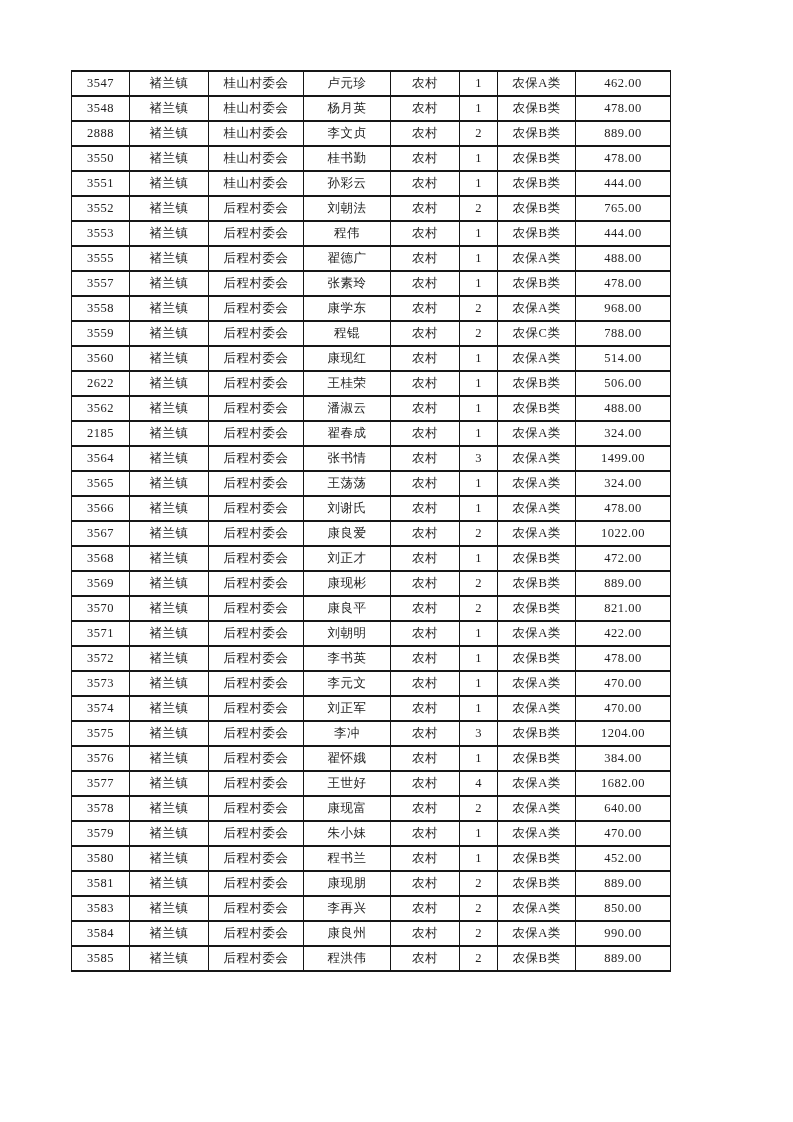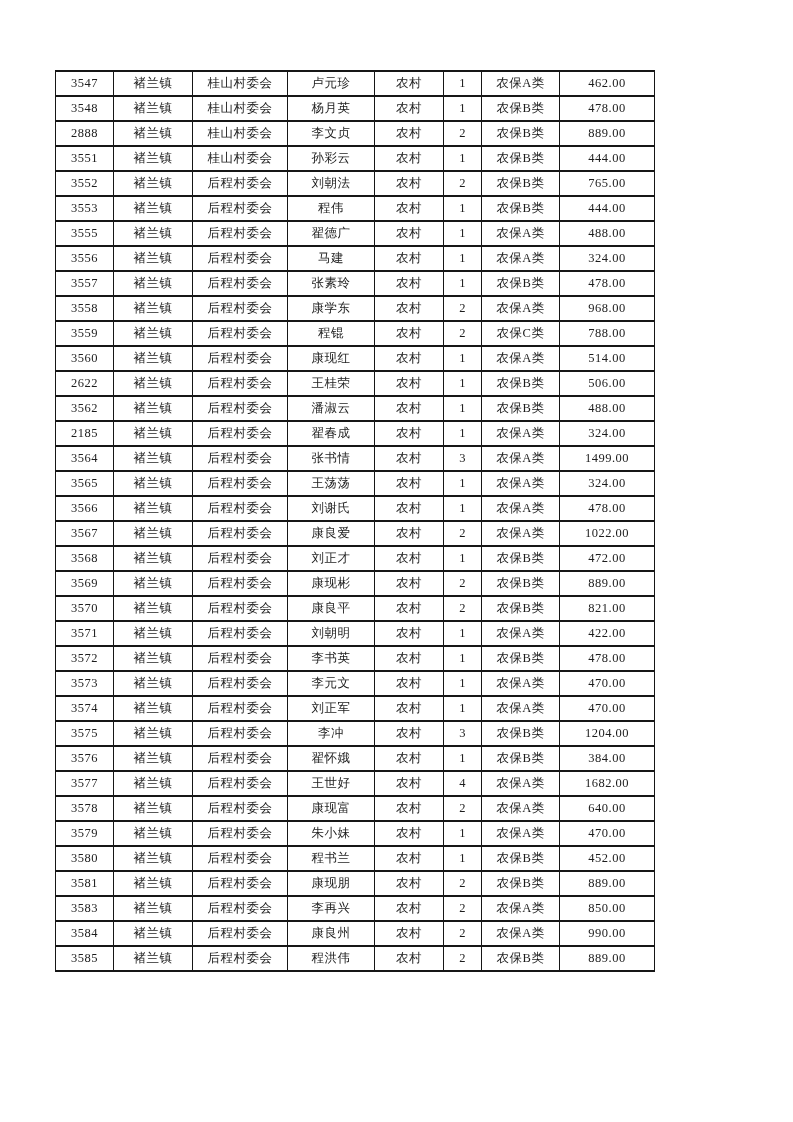--- a/index.html
+++ b/index.html
@@ -10,21 +10,21 @@
   .page {
     position: relative;
     width: 793px;
     height: 1122px;
     background: #ffffff;
     font-family: "Liberation Serif", "DejaVu Serif", serif;
     overflow: hidden;
   }
   .data-table {
     position: absolute;
-    left: 55px;
+    left: 71px;
     top: 70px;
     border-collapse: collapse;
     table-layout: fixed;
     width: 599px;
     padding-left: 23px;
   }
   .data-table tr {
     height: 25px;
   }
   .data-table td {
@@ -91,20 +91,30 @@
     <td>2888</td>
     <td>褚兰镇</td>
     <td>桂山村委会</td>
     <td>李文贞</td>
     <td>农村</td>
     <td>2</td>
     <td>农保B类</td>
     <td>889.00</td>
   </tr>
 
+  <tr>
+    <td>3550</td>
+    <td>褚兰镇</td>
+    <td>桂山村委会</td>
+    <td>桂书勤</td>
+    <td>农村</td>
+    <td>1</td>
+    <td>农保B类</td>
+    <td>478.00</td>
+  </tr>
 
   <tr>
     <td>3551</td>
     <td>褚兰镇</td>
     <td>桂山村委会</td>
     <td>孙彩云</td>
     <td>农村</td>
     <td>1</td>
     <td>农保B类</td>
     <td>444.00</td>
@@ -137,30 +147,20 @@
     <td>3555</td>
     <td>褚兰镇</td>
     <td>后程村委会</td>
     <td>翟德广</td>
     <td>农村</td>
     <td>1</td>
     <td>农保A类</td>
     <td>488.00</td>
   </tr>
 
-  <tr>
-    <td>3556</td>
-    <td>褚兰镇</td>
-    <td>后程村委会</td>
-    <td>马建</td>
-    <td>农村</td>
-    <td>1</td>
-    <td>农保A类</td>
-    <td>324.00</td>
-  </tr>
 
   <tr>
     <td>3557</td>
     <td>褚兰镇</td>
     <td>后程村委会</td>
     <td>张素玲</td>
     <td>农村</td>
     <td>1</td>
     <td>农保B类</td>
     <td>478.00</td>

